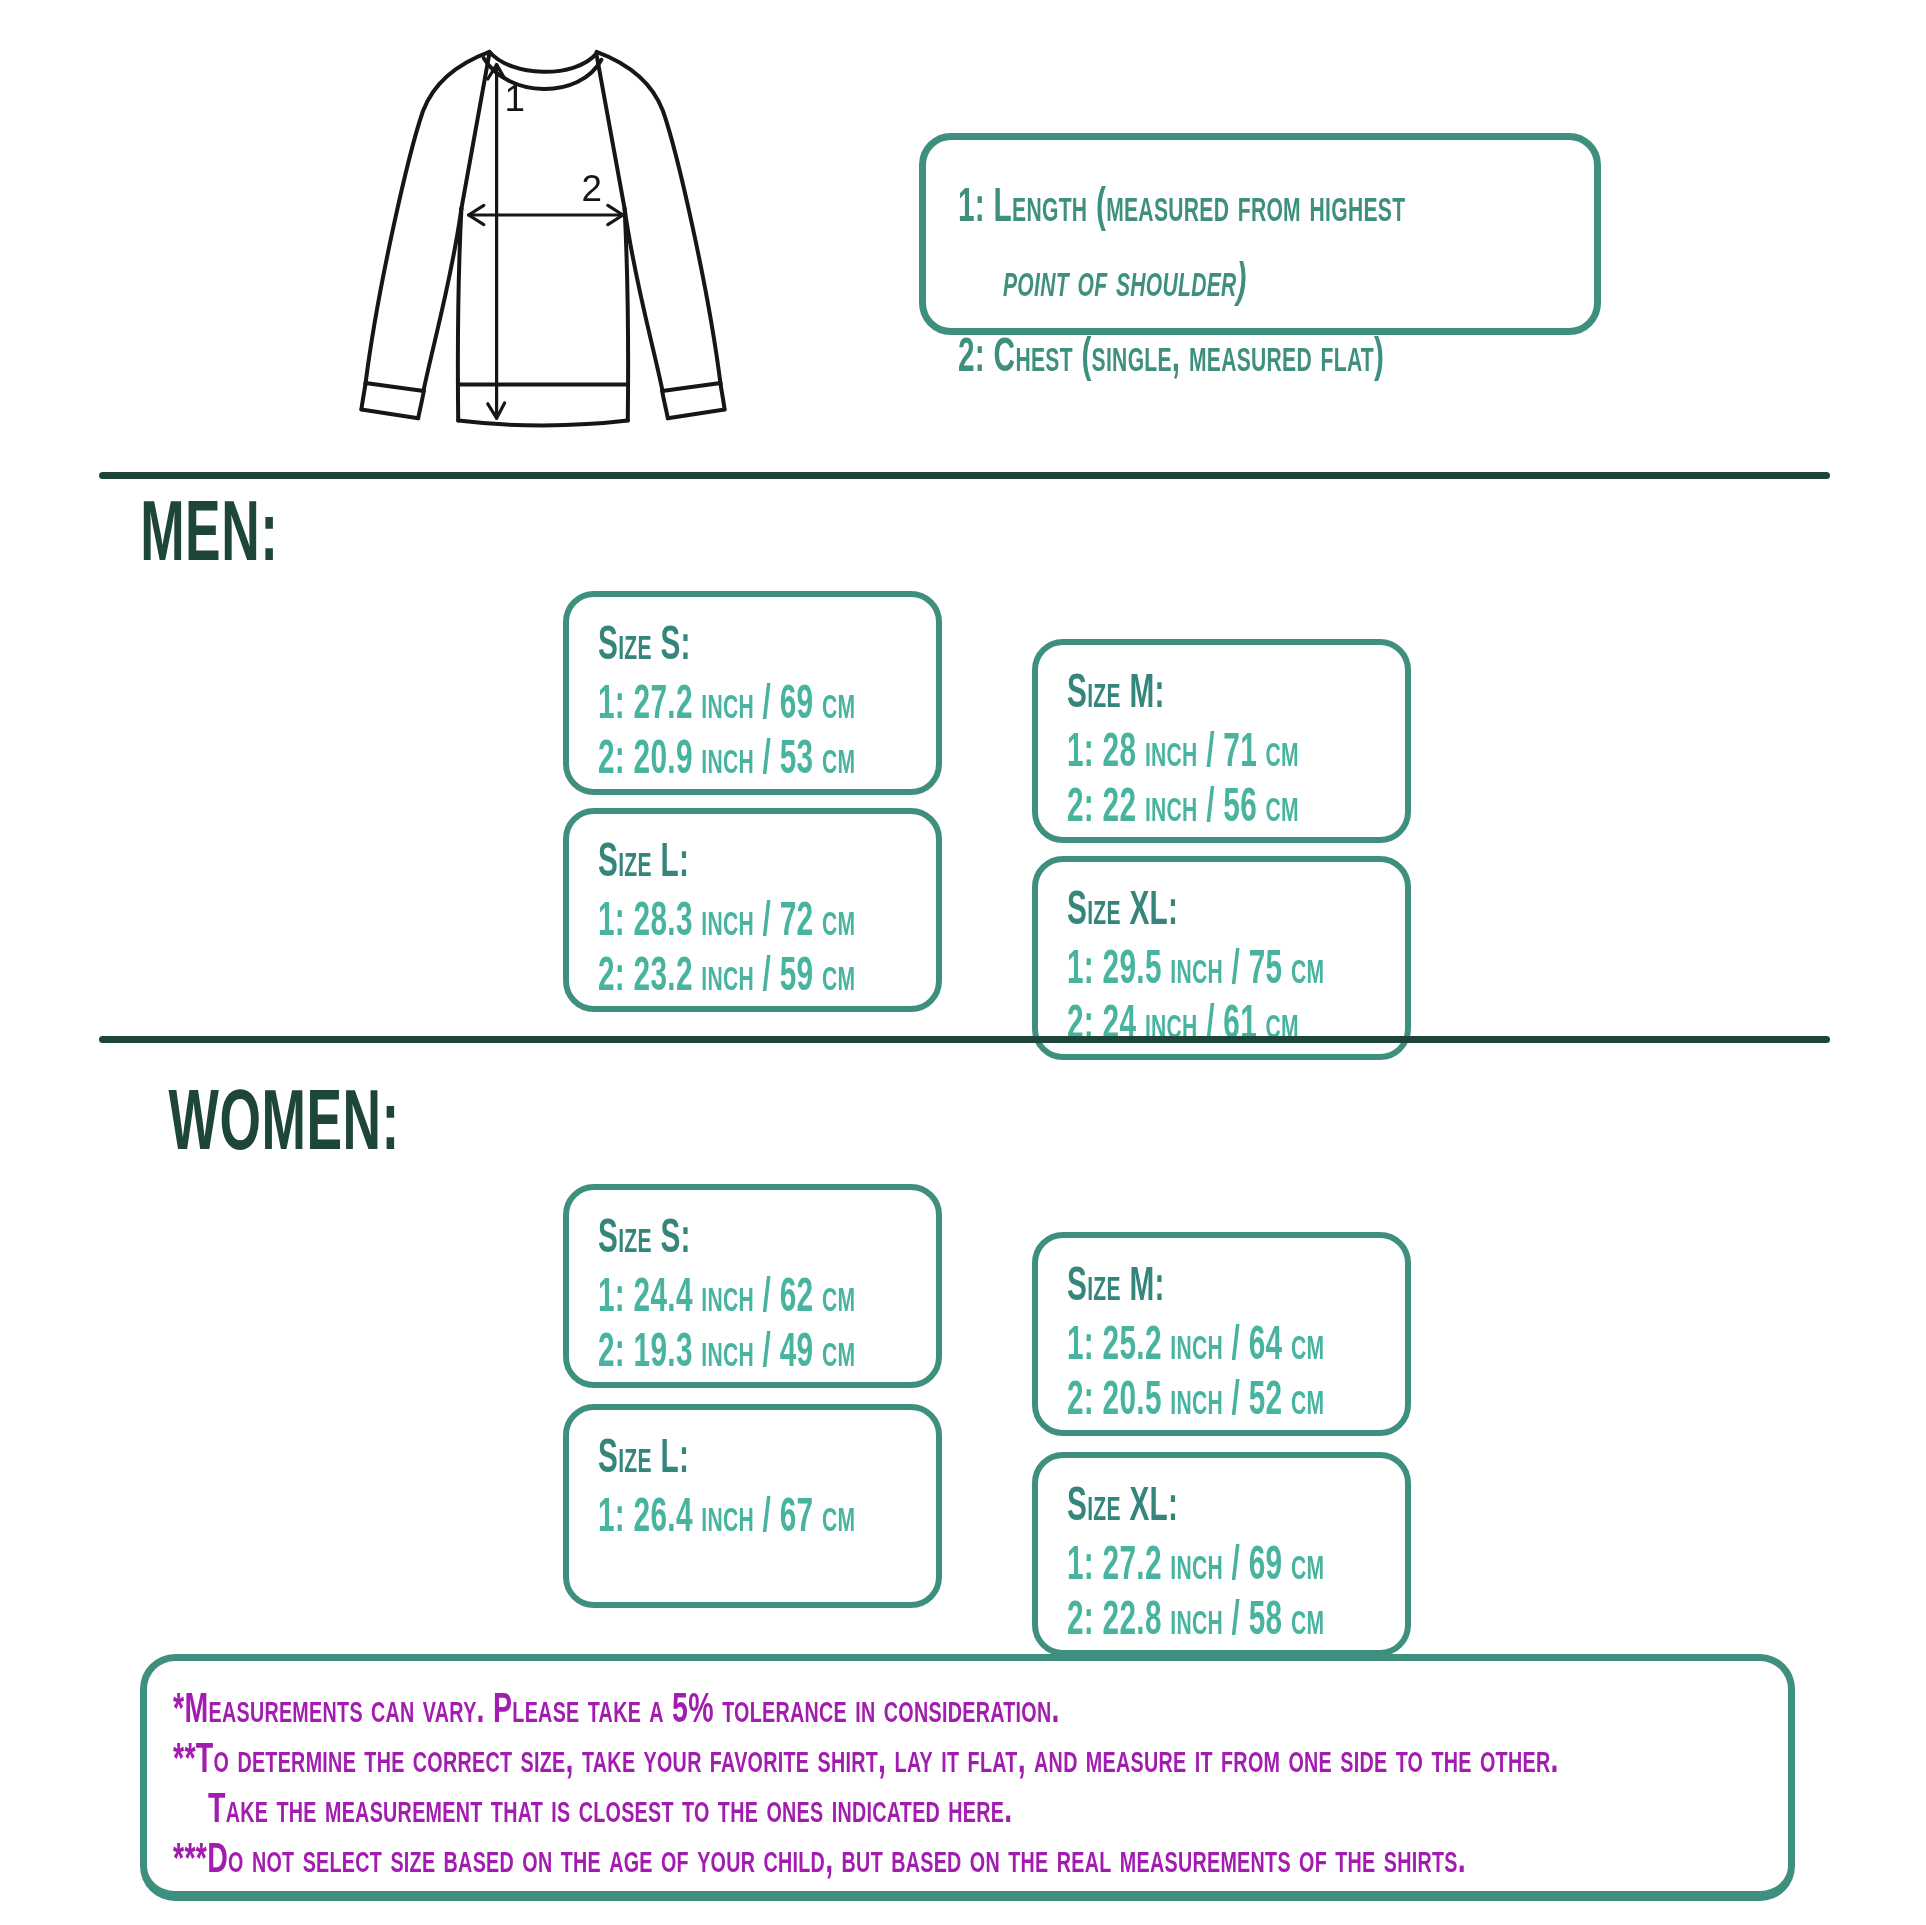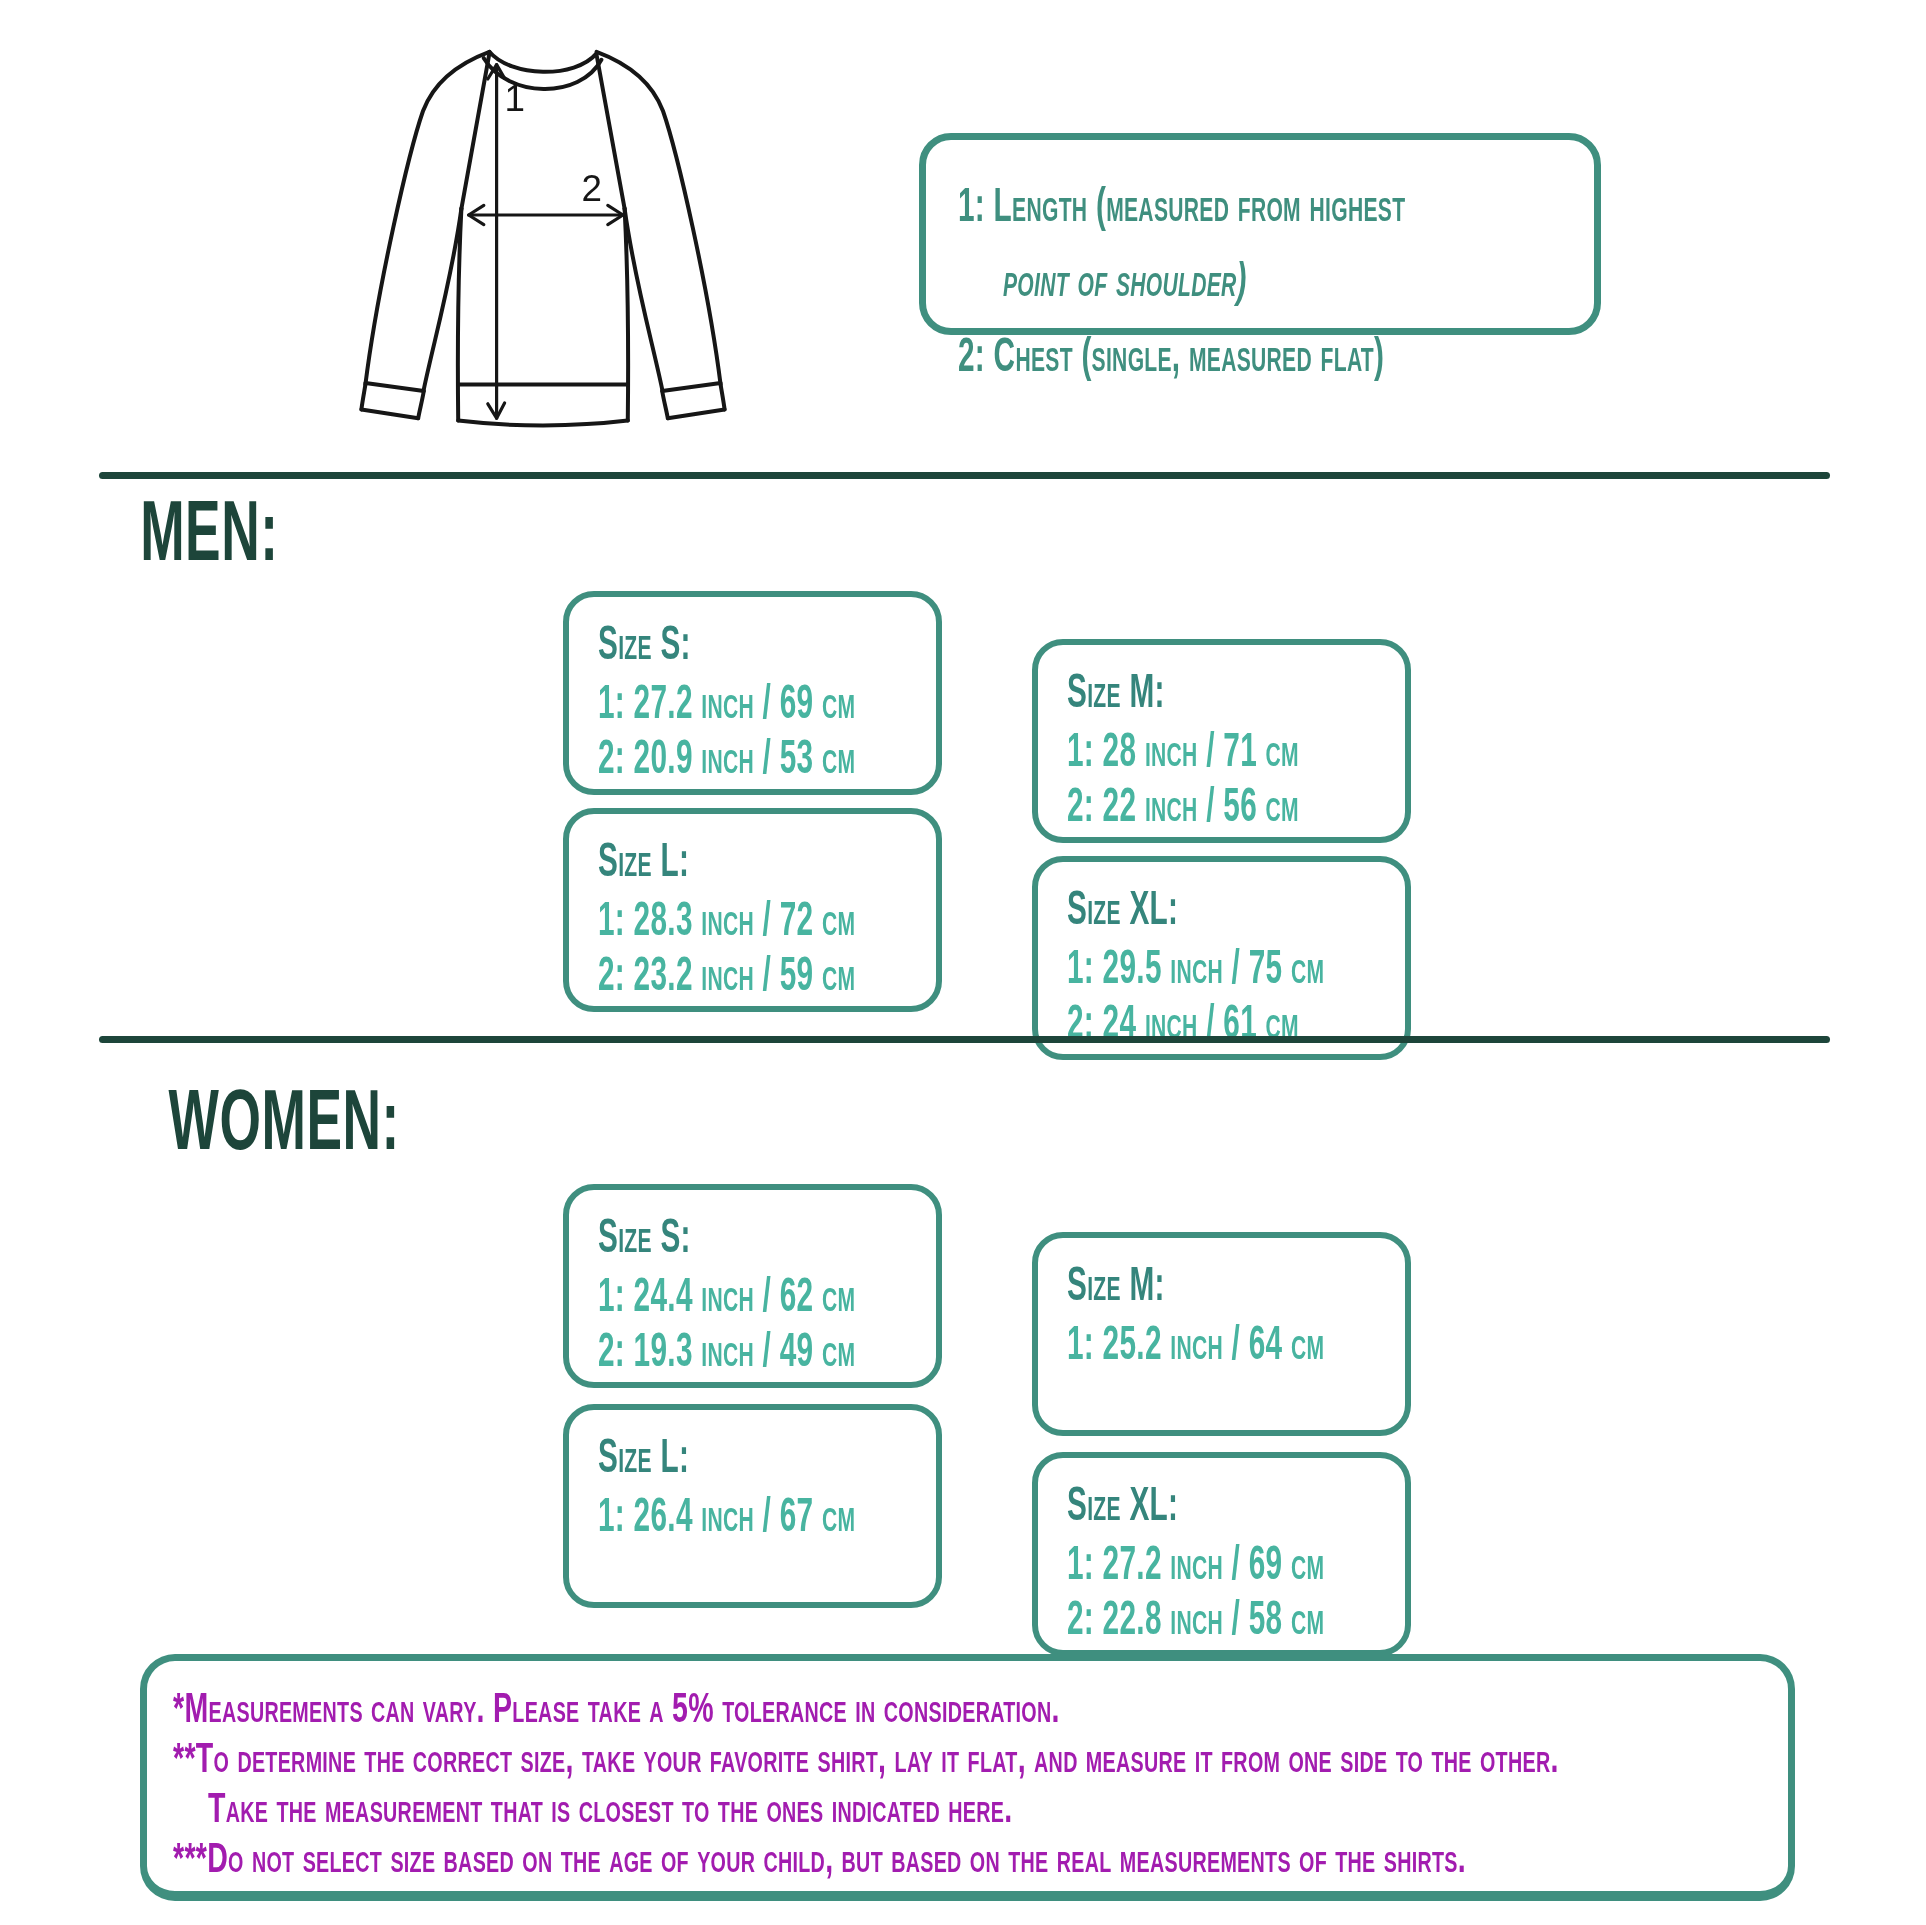--- a/index.html
+++ b/index.html
@@ -144,20 +144,21 @@
   <h2 class="section-title title-women"><span class="cond center">WOMEN:</span></h2>
 
   <div class="size-box col1 women-row1">
     <div class="size-label"><span class="cond">Size S:</span></div>
     <div class="size-meas"><span class="cond">1: 24.4 inch / 62 cm</span></div>
     <div class="size-meas"><span class="cond">2: 19.3 inch / 49 cm</span></div>
   </div>
   <div class="size-box col2 women-row1">
     <div class="size-label"><span class="cond">Size M:</span></div>
     <div class="size-meas"><span class="cond">1: 25.2 inch / 64 cm</span></div>
+    <div class="size-meas"><span class="cond">2: 20.5 inch / 52 cm</span></div>
   </div>
   <div class="size-box col1 women-row2">
     <div class="size-label"><span class="cond">Size L:</span></div>
     <div class="size-meas"><span class="cond">1: 26.4 inch / 67 cm</span></div>
   </div>
   <div class="size-box col2 women-row2">
     <div class="size-label"><span class="cond">Size XL:</span></div>
     <div class="size-meas"><span class="cond">1: 27.2 inch / 69 cm</span></div>
     <div class="size-meas"><span class="cond">2: 22.8 inch / 58 cm</span></div>
   </div>

